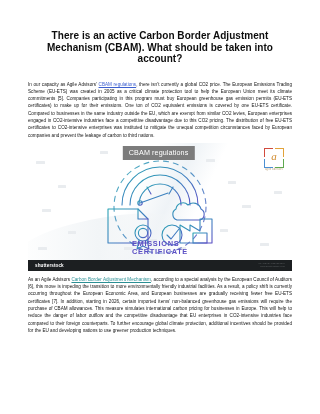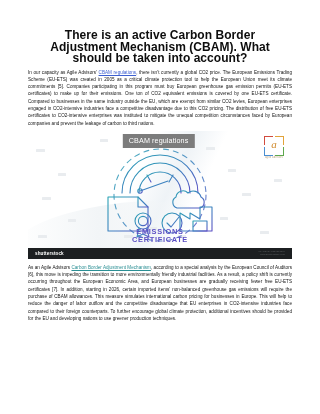--- a/index.html
+++ b/index.html
@@ -17,26 +17,26 @@
   .page {
     position: relative;
     width: 320px;
     height: 414px;
     background: #ffffff;
     box-sizing: border-box;
     padding: 30px 28px 0 28px;
   }
   .doc-title {
     font-family: "Liberation Sans", sans-serif;
-    font-size: 12px;
+    font-size: 10px;
     line-height: 11.5px;
     font-weight: 700;
     text-align: center;
     color: #0d0d0d;
-    margin: 0 6px 4px 6px;
+    margin: 0 6px 16px 6px;
     letter-spacing: 0.05px;
   }
   .para {
     font-family: "Liberation Sans", sans-serif;
     font-size: 4.6px;
     line-height: 7.3px;
     text-align: justify;
     color: #141414;
     margin: 0;
     letter-spacing: 0.01px;
@@ -100,21 +100,21 @@
     top: 14px;
     transform: translateX(-50%);
     width: 132px;
     height: 100px;
   }
   .emissions-label {
     position: absolute;
     left: 50%;
     bottom: 14px;
     transform: translateX(-50%);
-    text-align: center;
+    text-align: left;
     font-family: "Liberation Sans", sans-serif;
     font-size: 7.4px;
     font-weight: 700;
     line-height: 8.6px;
     letter-spacing: 0.7px;
     color: #5b4fc4;
     white-space: nowrap;
   }
   .brand-logo {
     position: absolute;

